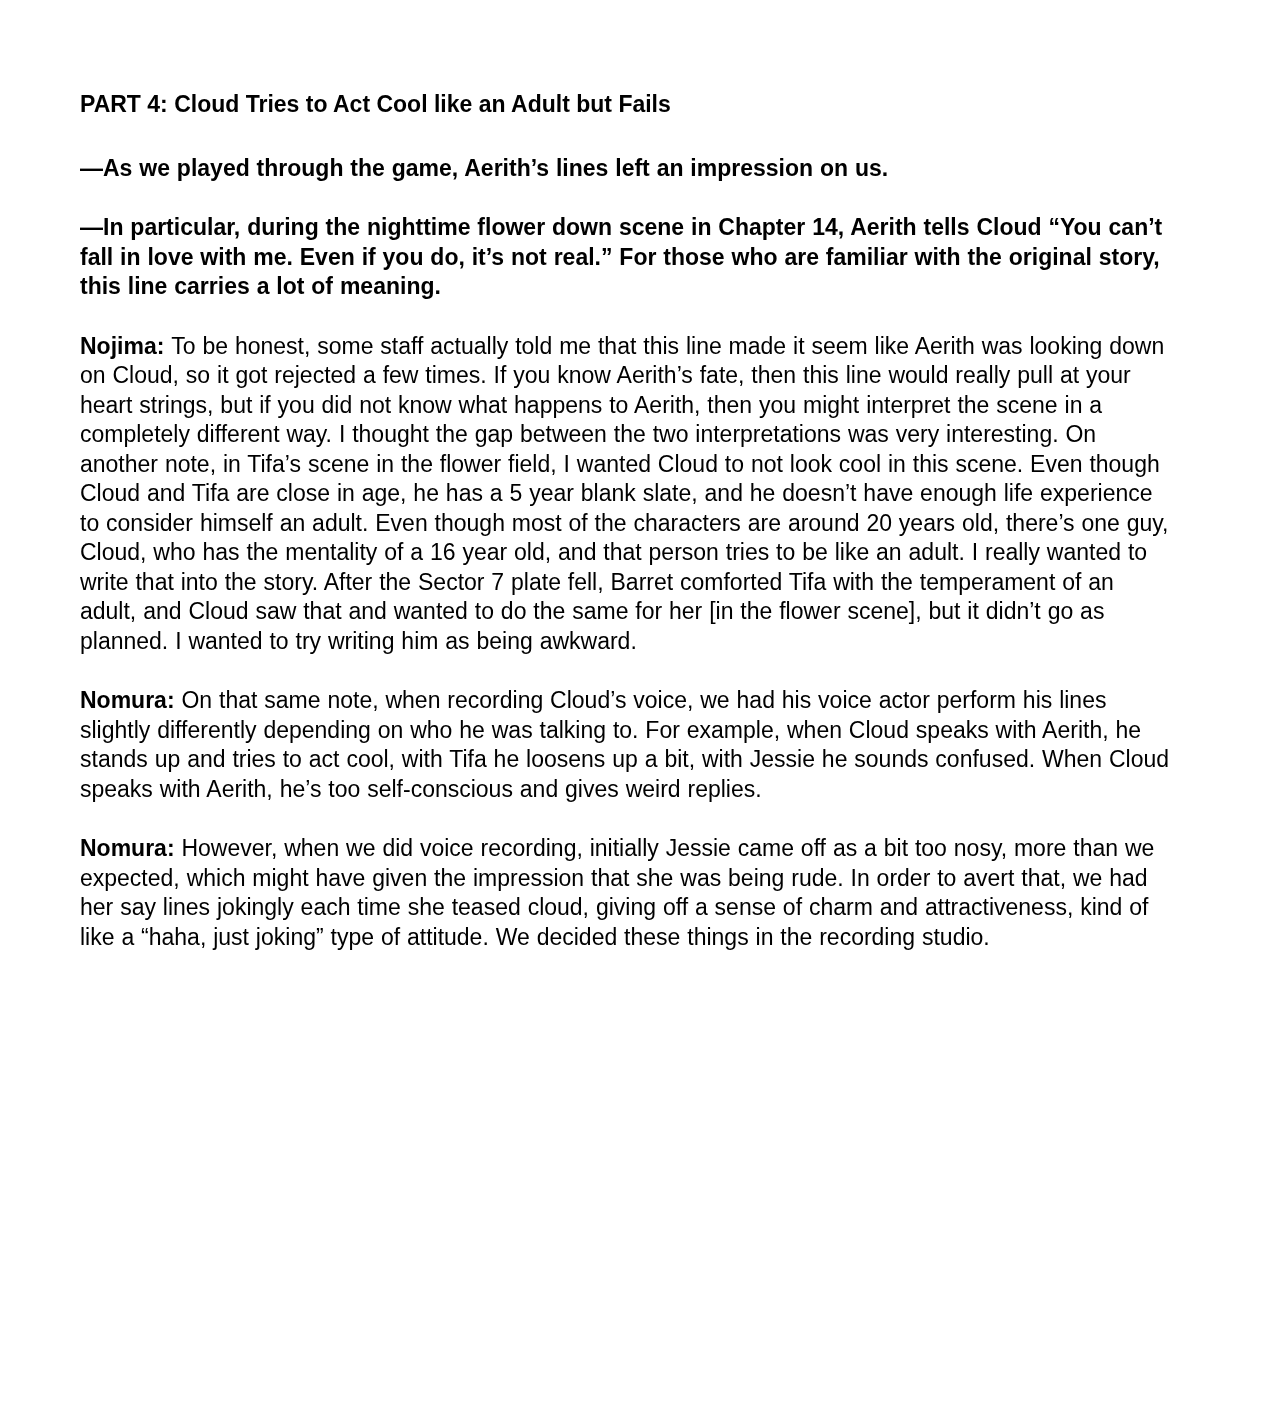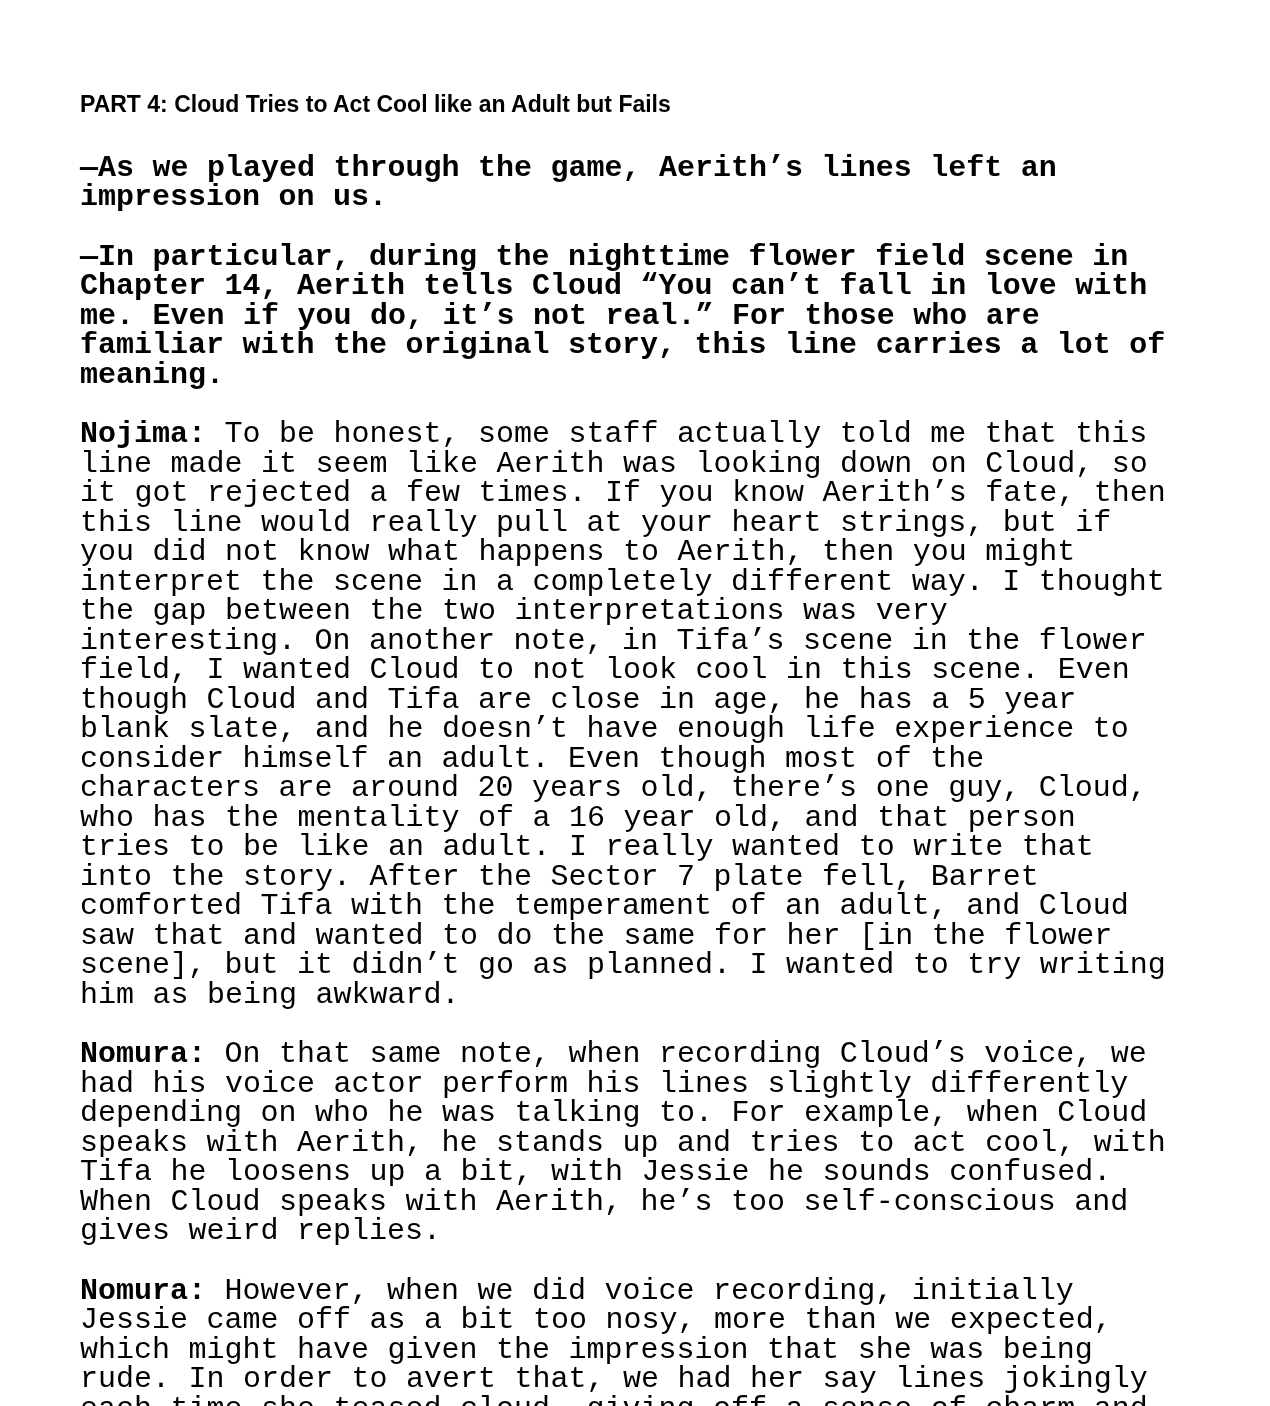--- a/index.html
+++ b/index.html
@@ -20,39 +20,38 @@
     min-height: 1406px;
     padding: 90px 85px 60px 80px;
   }
   .doc-title {
     font-size: 23px;
     line-height: 29.5px;
     font-weight: 700;
     margin: 0 0 34px 0;
   }
   .para {
-    font-size: 30px;
+    font-size: 23px;
     line-height: 29.5px;
     margin: 0 0 30px 0;
     font-weight: 400;
     word-spacing: 0.5px;
-    font-family: Liberation Mono, monospace;
   }
   .para.question {
     font-weight: 700;
   }
   .para .speaker {
     font-weight: 700;
   }
 </style>
 </head>
 <body>
 
 <div class="page">
   <h1 class="doc-title">PART 4: Cloud Tries to Act Cool like an Adult but Fails</h1>
   <div>
       <p class="para question">—As we played through the game, Aerith’s lines left an impression on us.</p>
-      <p class="para question">—In particular, during the nighttime flower field scene in Chapter 14, Aerith tells Cloud “You can’t fall in love with me. Even if you do, it’s not real.” For those who are familiar with the original story, this line carries a lot of meaning.</p>
+      <p class="para question">—In particular, during the nighttime flower down scene in Chapter 14, Aerith tells Cloud “You can’t fall in love with me. Even if you do, it’s not real.” For those who are familiar with the original story, this line carries a lot of meaning.</p>
       <p class="para answer"><span class="speaker">Nojima: </span>To be honest, some staff actually told me that this line made it seem like Aerith was looking down on Cloud, so it got rejected a few times. If you know Aerith’s fate, then this line would really pull at your heart strings, but if you did not know what happens to Aerith, then you might interpret the scene in a completely different way. I thought the gap between the two interpretations was very interesting. On another note, in Tifa’s scene in the flower field, I wanted Cloud to not look cool in this scene. Even though Cloud and Tifa are close in age, he has a 5 year blank slate, and he doesn’t have enough life experience to consider himself an adult. Even though most of the characters are around 20 years old, there’s one guy, Cloud, who has the mentality of a 16 year old, and that person tries to be like an adult. I really wanted to write that into the story. After the Sector 7 plate fell, Barret comforted Tifa with the temperament of an adult, and Cloud saw that and wanted to do the same for her [in the flower scene], but it didn’t go as planned. I wanted to try writing him as being awkward.</p>
       <p class="para answer"><span class="speaker">Nomura: </span>On that same note, when recording Cloud’s voice, we had his voice actor perform his lines slightly differently depending on who he was talking to. For example, when Cloud speaks with Aerith, he stands up and tries to act cool, with Tifa he loosens up a bit, with Jessie he sounds confused. When Cloud speaks with Aerith, he’s too self-conscious and gives weird replies.</p>
       <p class="para answer"><span class="speaker">Nomura: </span>However, when we did voice recording, initially Jessie came off as a bit too nosy, more than we expected, which might have given the impression that she was being rude. In order to avert that, we had her say lines jokingly each time she teased cloud, giving off a sense of charm and attractiveness, kind of like a “haha, just joking” type of attitude. We decided these things in the recording studio.</p>
     </div>
 </div>
 
 </body></html>

